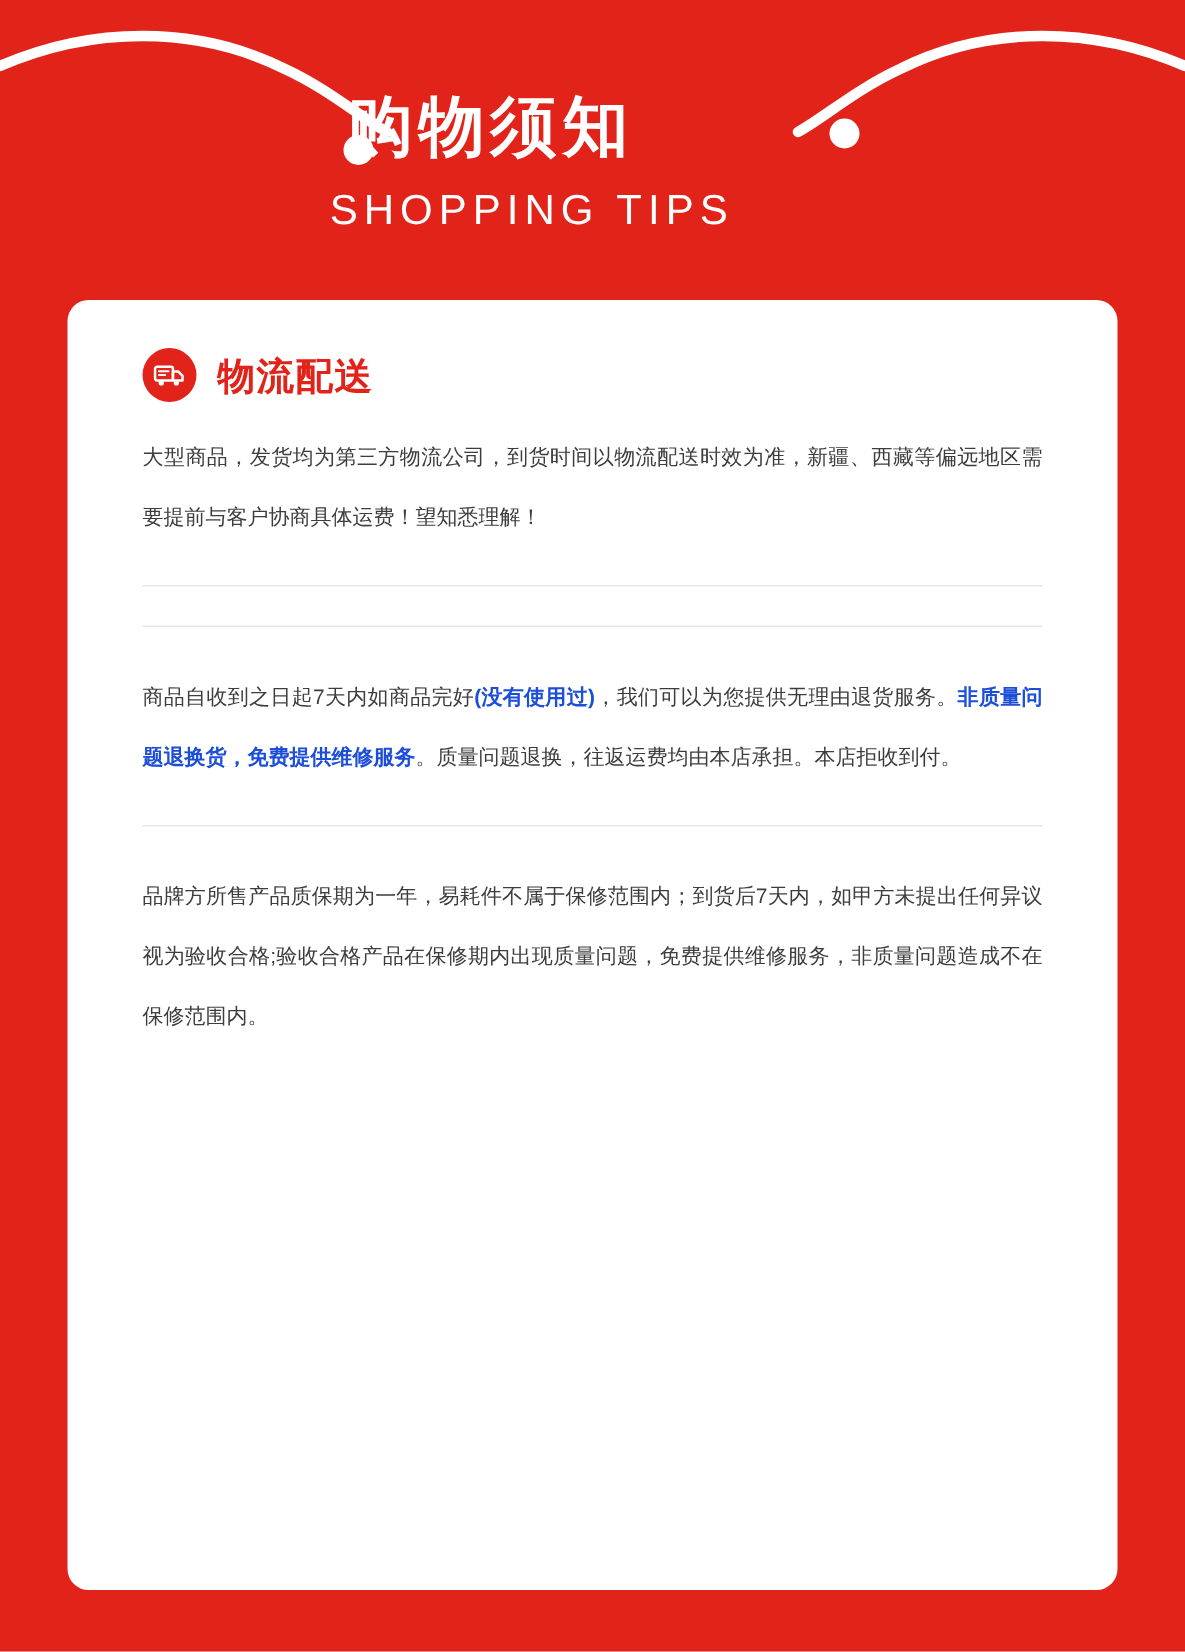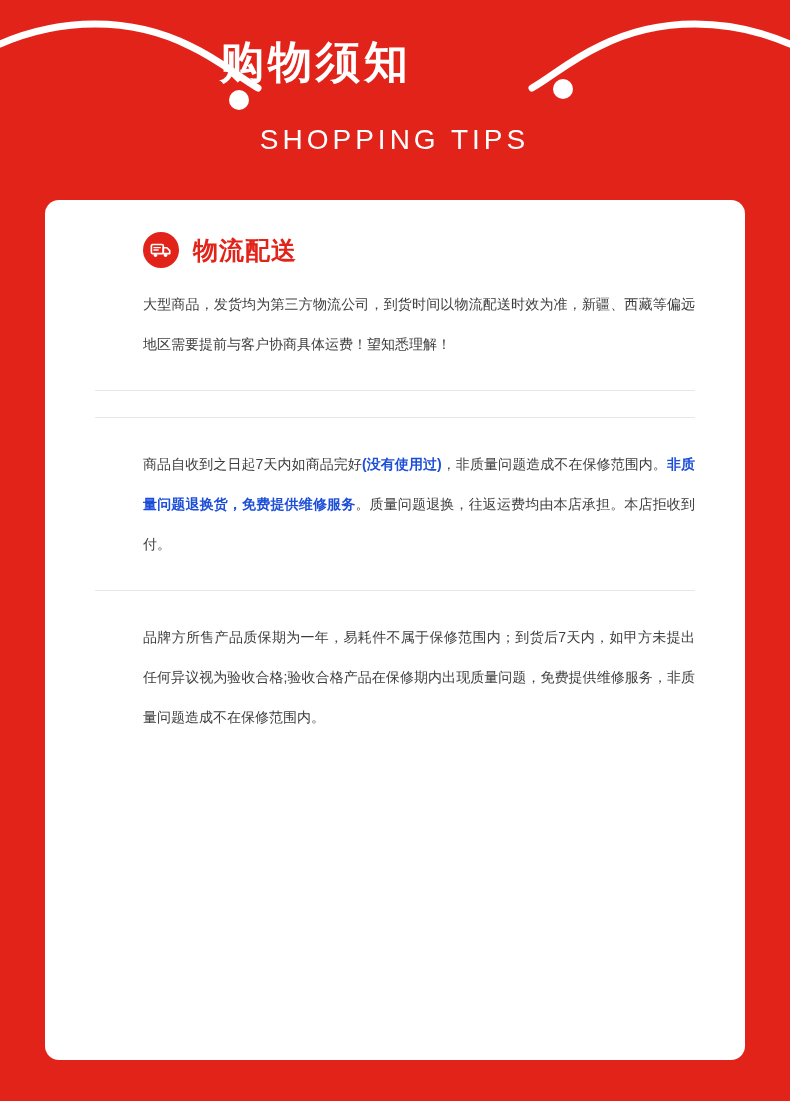--- a/index.html
+++ b/index.html
@@ -24,59 +24,58 @@
   .swash {
     position: absolute;
     top: 0;
     left: 0;
     width: 790px;
     height: 130px;
     pointer-events: none;
   }
   .header-title {
     position: absolute;
-    top: 36px;
+    top: 59px;
     left: 0;
     width: 632px;
     text-align: center;
     color: #ffffff;
     font-size: 44px;
     font-weight: bold;
     letter-spacing: 4px;
     line-height: 1.2;
+    padding-left: 11px;
   }
   .header-sub {
     position: absolute;
     top: 124px;
     left: 0;
     width: 709px;
     text-align: center;
     color: #ffffff;
     font-size: 28px;
     letter-spacing: 4px;
     font-weight: normal;
-    margin-left: 40px;
   }
 
   
   .card {
     position: absolute;
     left: 45px;
     top: 200px;
     width: 700px;
     height: 860px;
     background: #ffffff;
     border-radius: 14px;
     box-sizing: border-box;
     padding: 32px 50px 20px 50px;
   }
 
   .section {
     position: relative;
-    margin-left: 48px;
   }
   .sec-head {
     display: flex;
     align-items: center;
     gap: 14px;
     margin-bottom: 16px;
   }
   .sec-icon {
     width: 36px;
     height: 36px;
@@ -141,21 +140,21 @@
     </div>
     <div class="sec-body"><span>大型商品，发货均为第三方物流公司，到货时间以物流配送时效为准，新疆、西藏等偏远地区需要提前与客户协商具体运费！望知悉理解！</span></div>
   </div>
 
   <div class="divider"></div>
 
 
   <div class="divider"></div>
 
   <div class="section">
-    <div class="sec-body"><span>商品自收到之日起7天内如商品完好</span><span class="hl">(没有使用过)</span><span>，非质量问题造成不在保修范围内。</span><span class="hl">非质量问题退换货，免费提供维修服务</span><span>。质量问题退换，往返运费均由本店承担。本店拒收到付。</span></div>
+    <div class="sec-body"><span>商品自收到之日起7天内如商品完好</span><span class="hl">(没有使用过)</span><span>，我们可以为您提供无理由退货服务。</span><span class="hl">非质量问题退换货，免费提供维修服务</span><span>。质量问题退换，往返运费均由本店承担。本店拒收到付。</span></div>
   </div>
 
   <div class="divider"></div>
 
   <div class="section">
     <div class="sec-body"><span>品牌方所售产品质保期为一年，易耗件不属于保修范围内；到货后7天内，如甲方未提出任何异议视为验收合格;验收合格产品在保修期内出现质量问题，免费提供维修服务，非质量问题造成不在保修范围内。</span></div>
   </div>
 
 </div>
 

